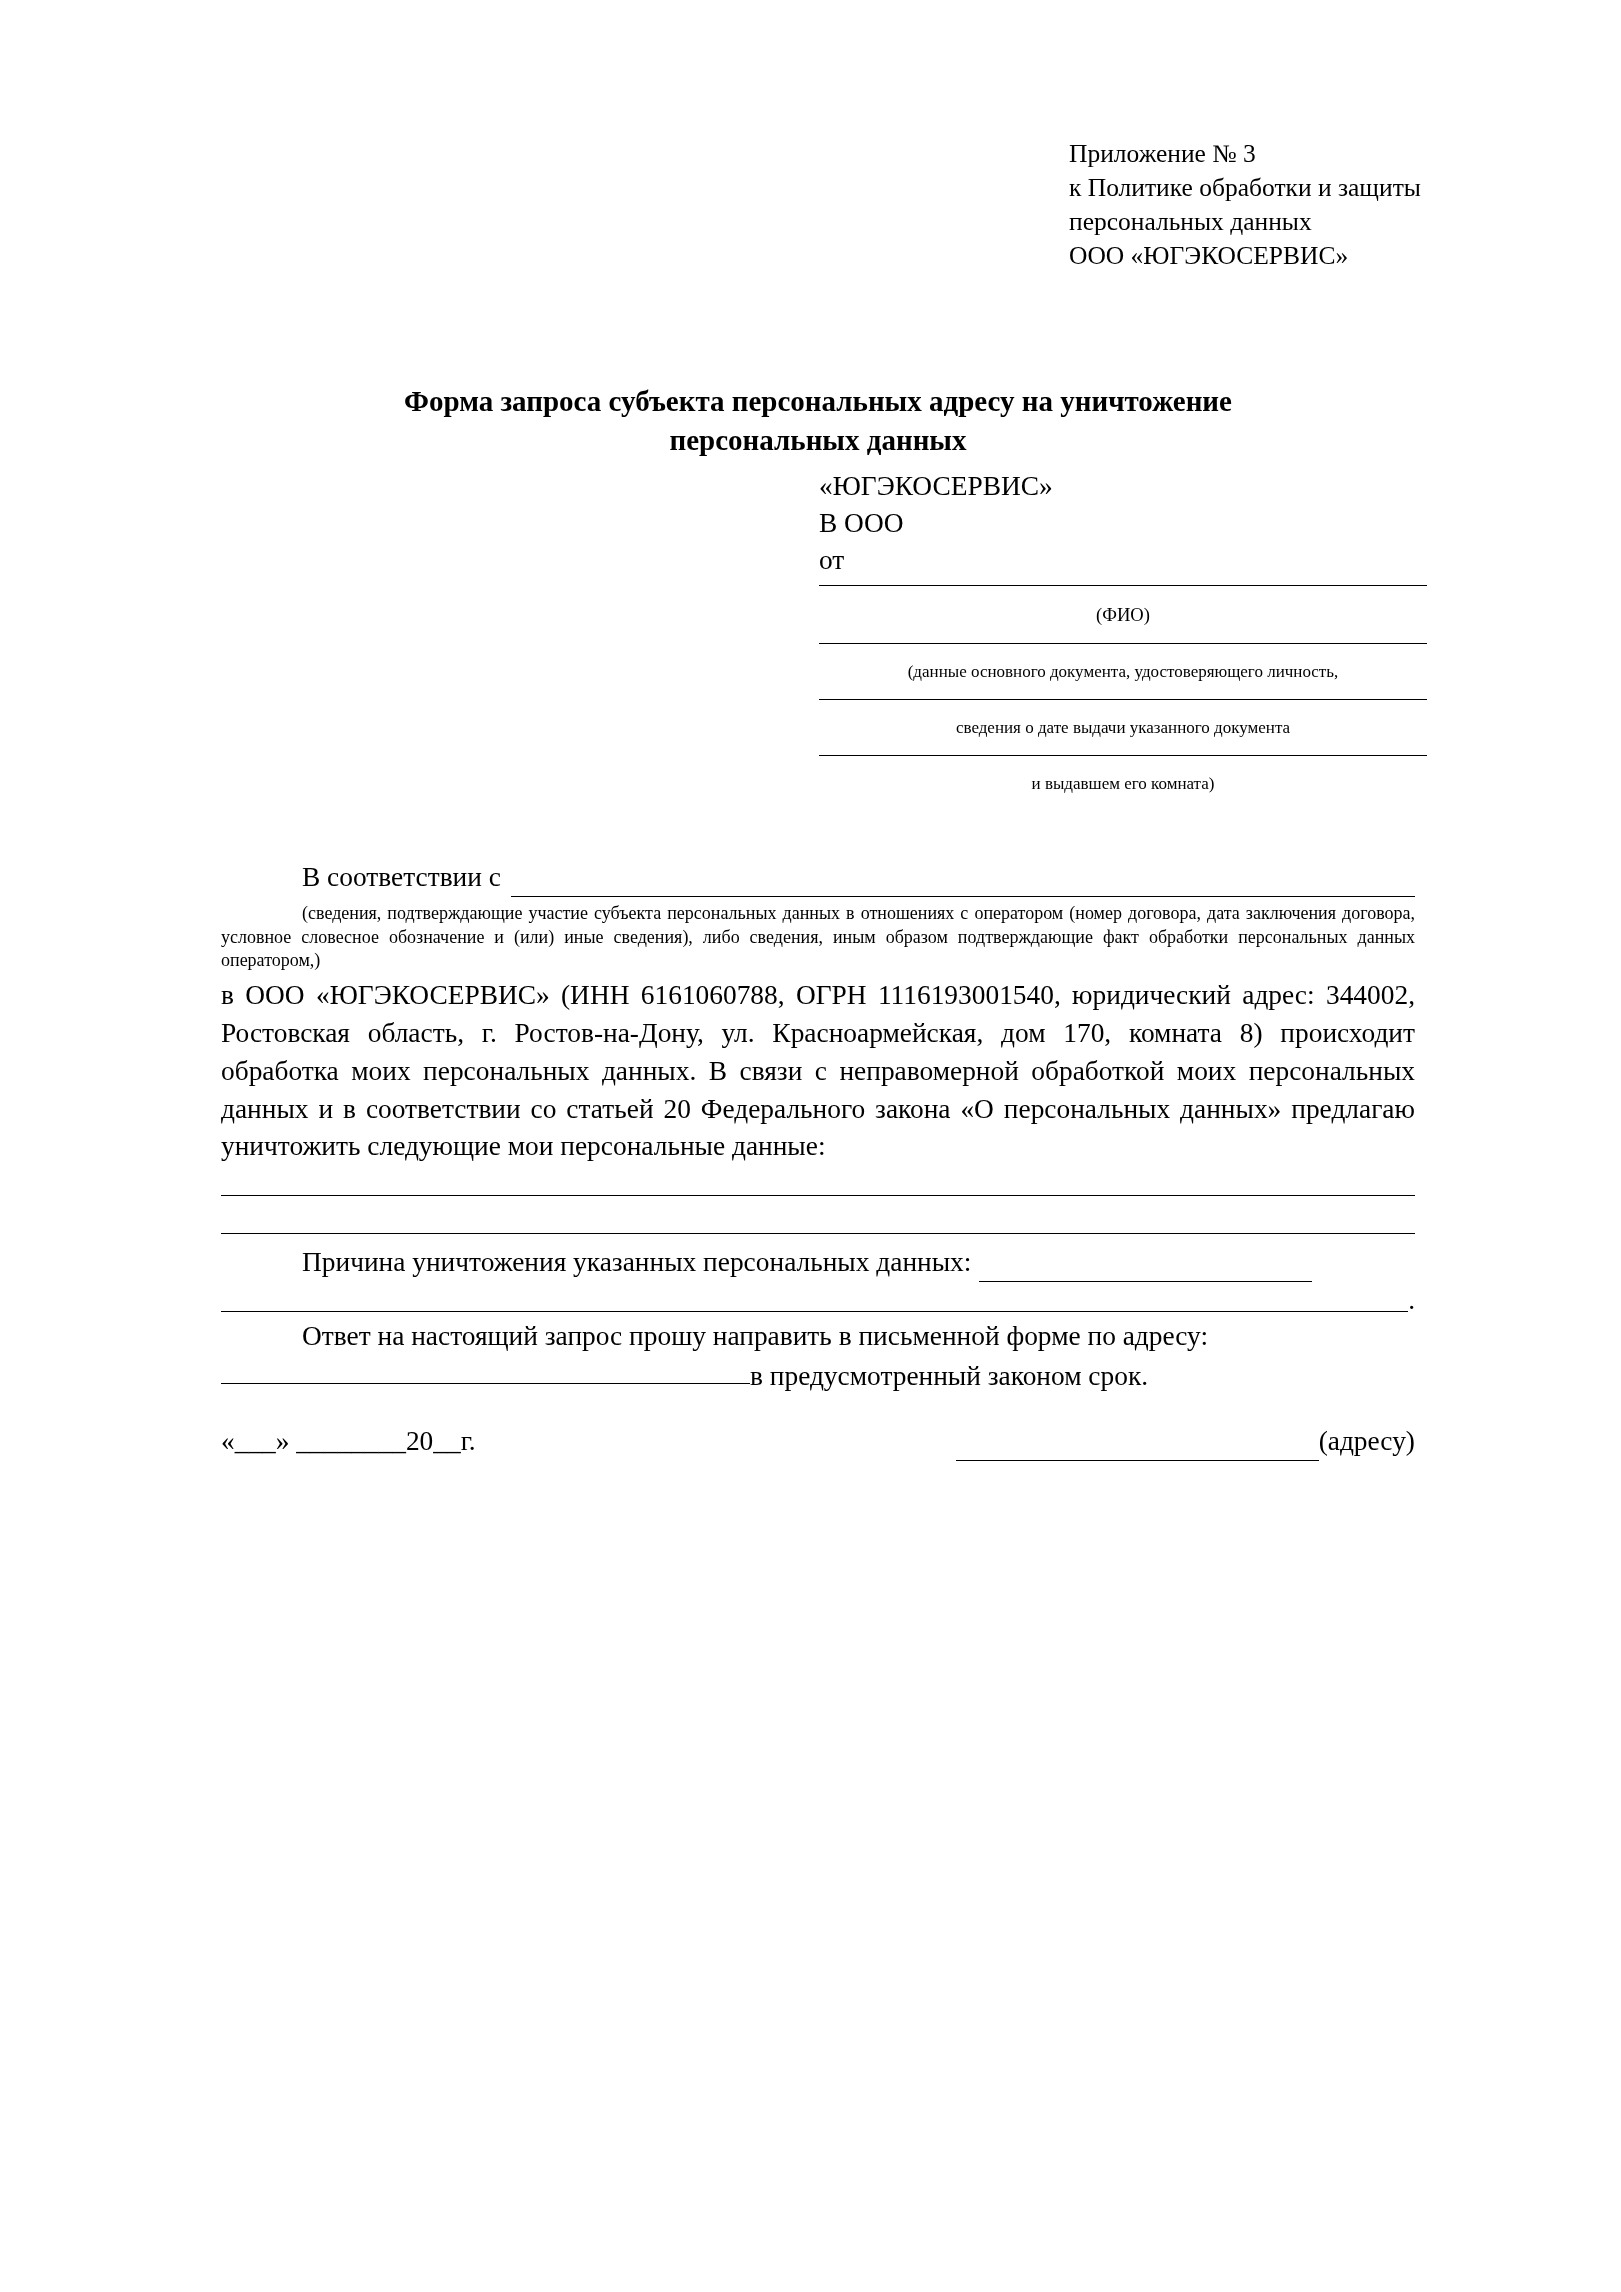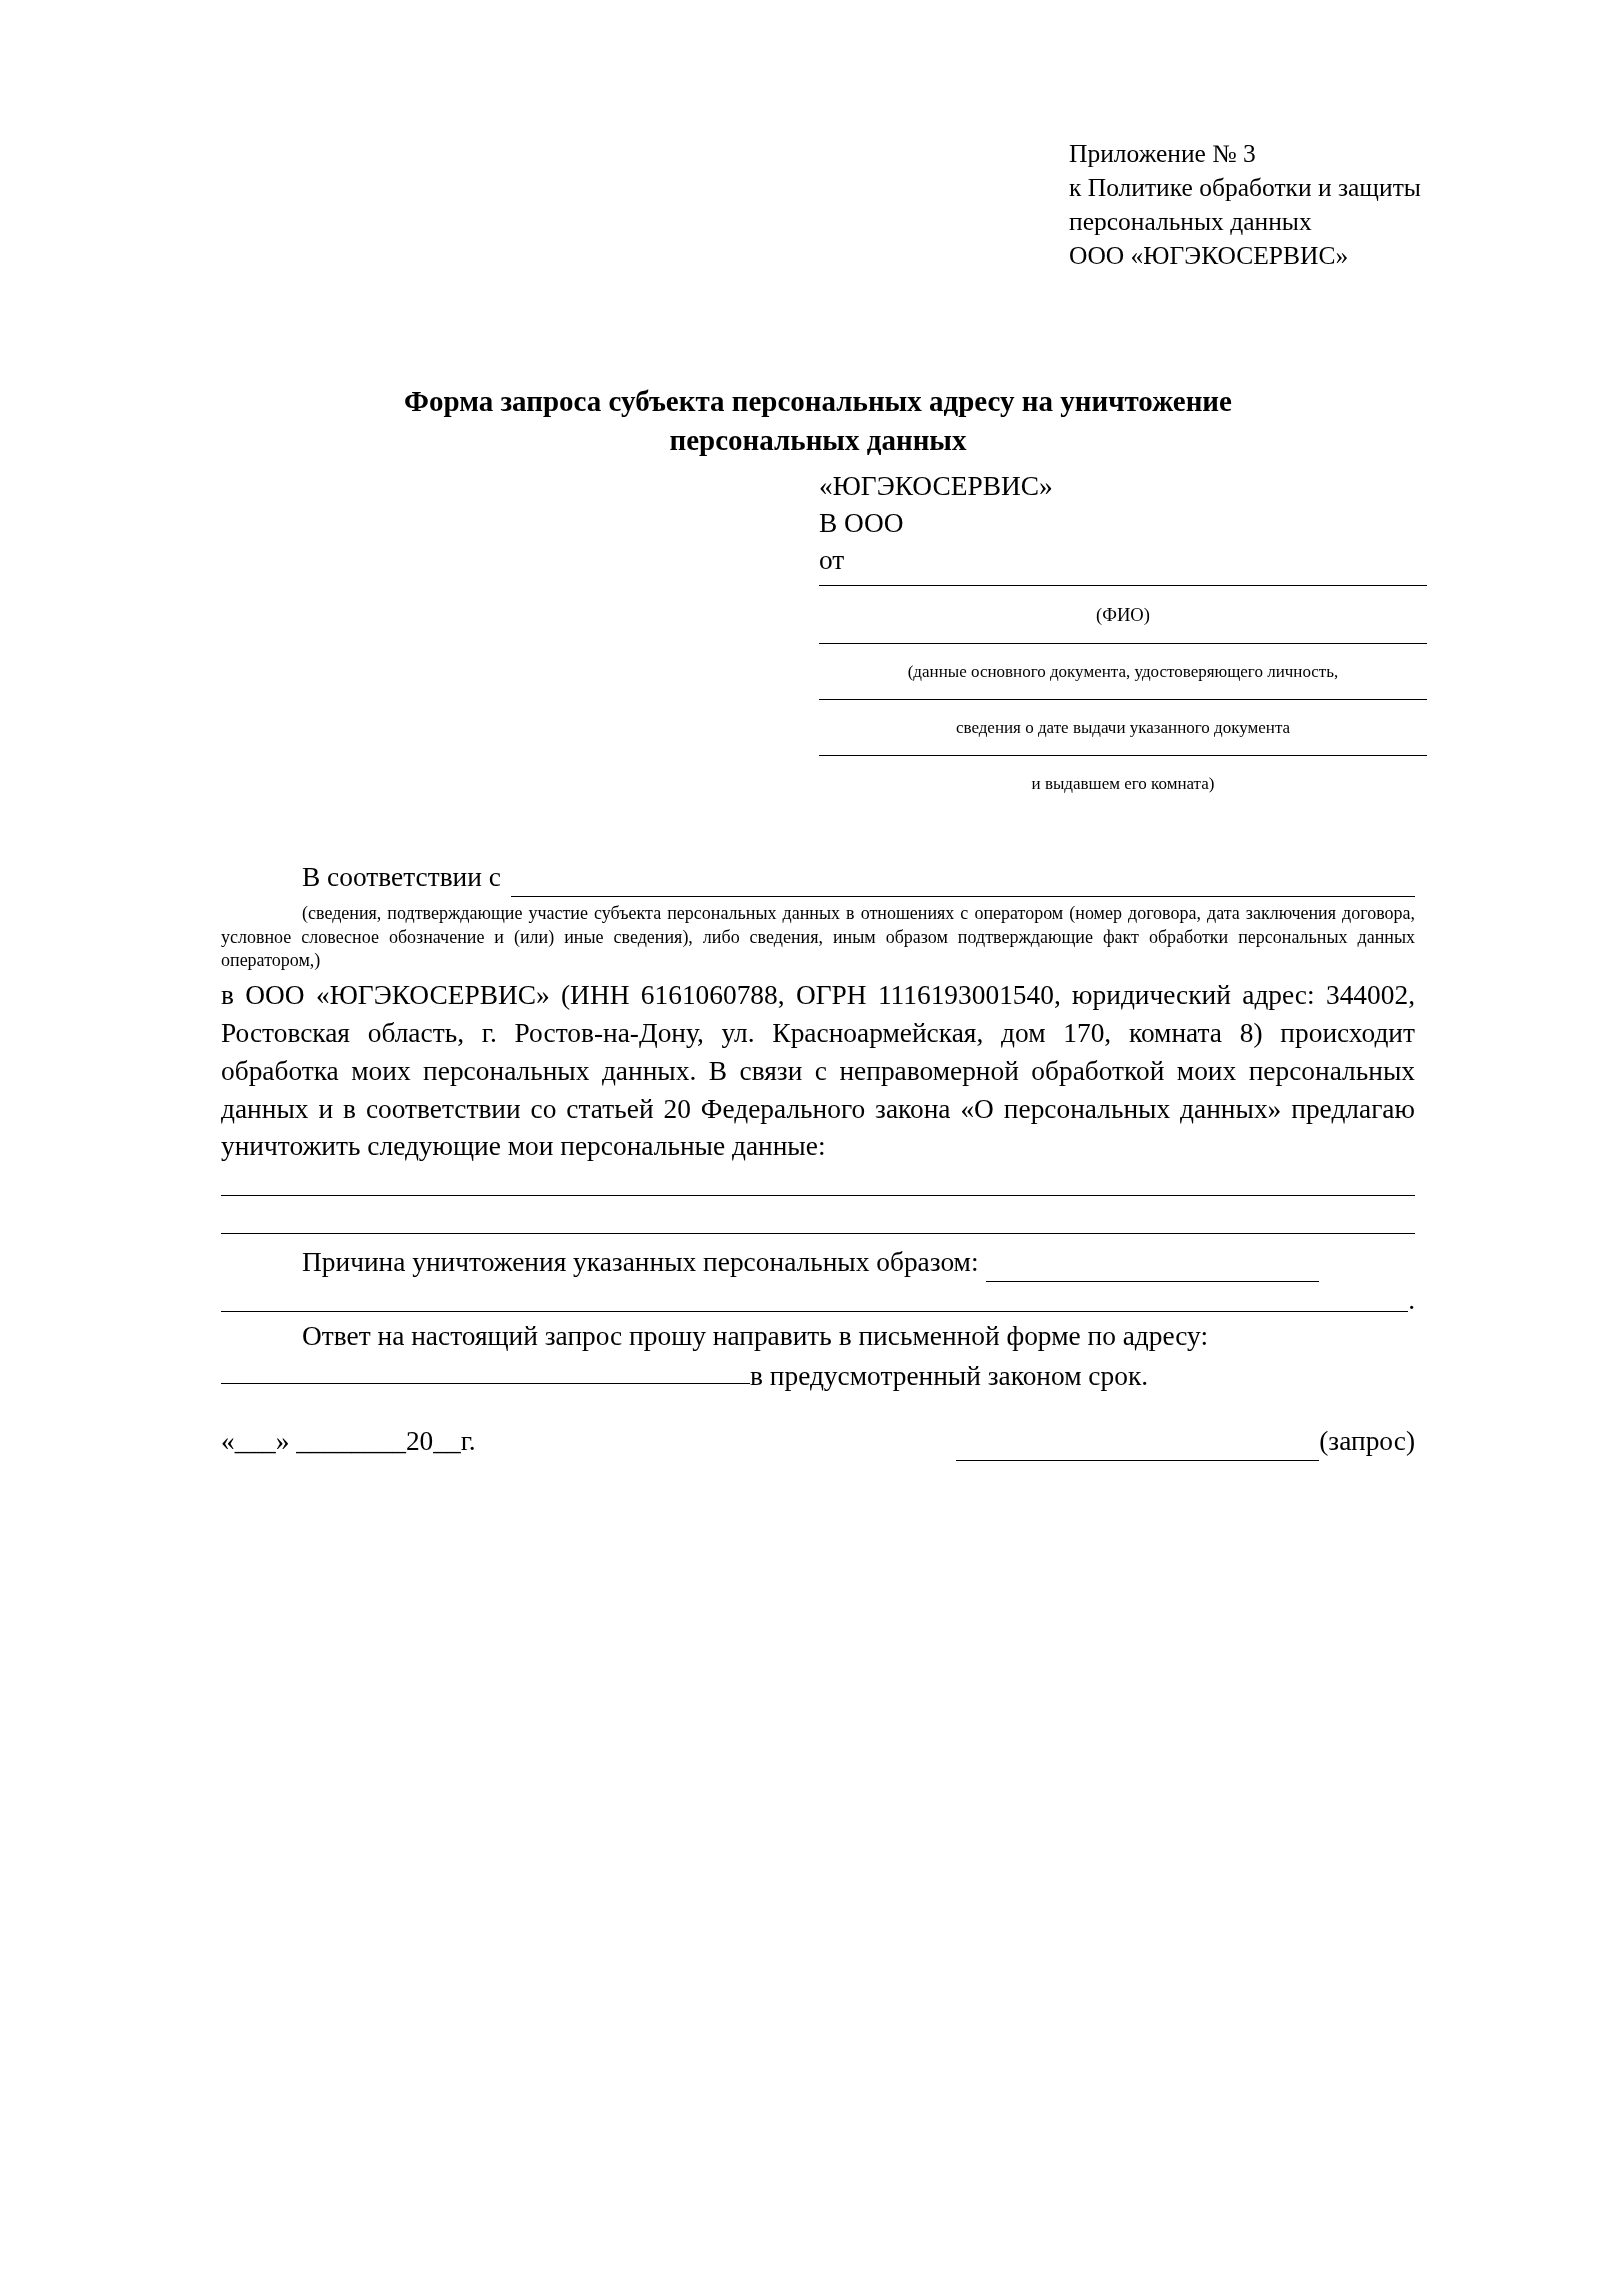--- a/index.html
+++ b/index.html
@@ -252,38 +252,38 @@
     <div class="note">
       <span class="pad">(сведения, подтверждающие участие субъекта персональных данных в отношениях с оператором (номер договора, дата заключения договора, условное словесное обозначение и (или) иные сведения), либо сведения, иным образом подтверждающие факт обработки персональных данных оператором,)</span>
     </div>
 
     <div class="para">в ООО «ЮГЭКОСЕРВИС» (ИНН 6161060788, ОГРН 1116193001540, юридический адрес: 344002, Ростовская область, г. Ростов-на-Дону, ул. Красноармейская, дом 170, комната 8) происходит обработка моих персональных данных. В связи с неправомерной обработкой моих персональных данных и в соответствии со статьей 20 Федерального закона «О персональных данных» предлагаю уничтожить следующие мои персональные данные:</div>
 
     <div class="full-rule"></div>
     <div class="full-rule second"></div>
 
     <div class="reason-line">
-      <span class="txt">Причина уничтожения указанных персональных образом:</span>
+      <span class="txt">Причина уничтожения указанных персональных данных:</span>
       <span class="fill"></span>
     </div>
 
     <div class="reason-tail">
       <span class="fill"></span>
       <span class="dot">.</span>
     </div>
 
     <div class="answer-para">Ответ на настоящий запрос прошу направить в письменной форме по адресу:</div>
 
     <div class="addr-line">
       <span class="fill"></span>
       <span>в предусмотренный законом срок.</span>
     </div>
 
     <div class="sign-row">
       <span class="date">«___» ________20__г.</span>
       <span class="spacer"></span>
       <span class="sign-fill"></span>
-      <span class="sign-cap">(запрос)</span>
+      <span class="sign-cap">(адресу)</span>
     </div>
 
   </div>
 </div>
 
 
 </body></html>

